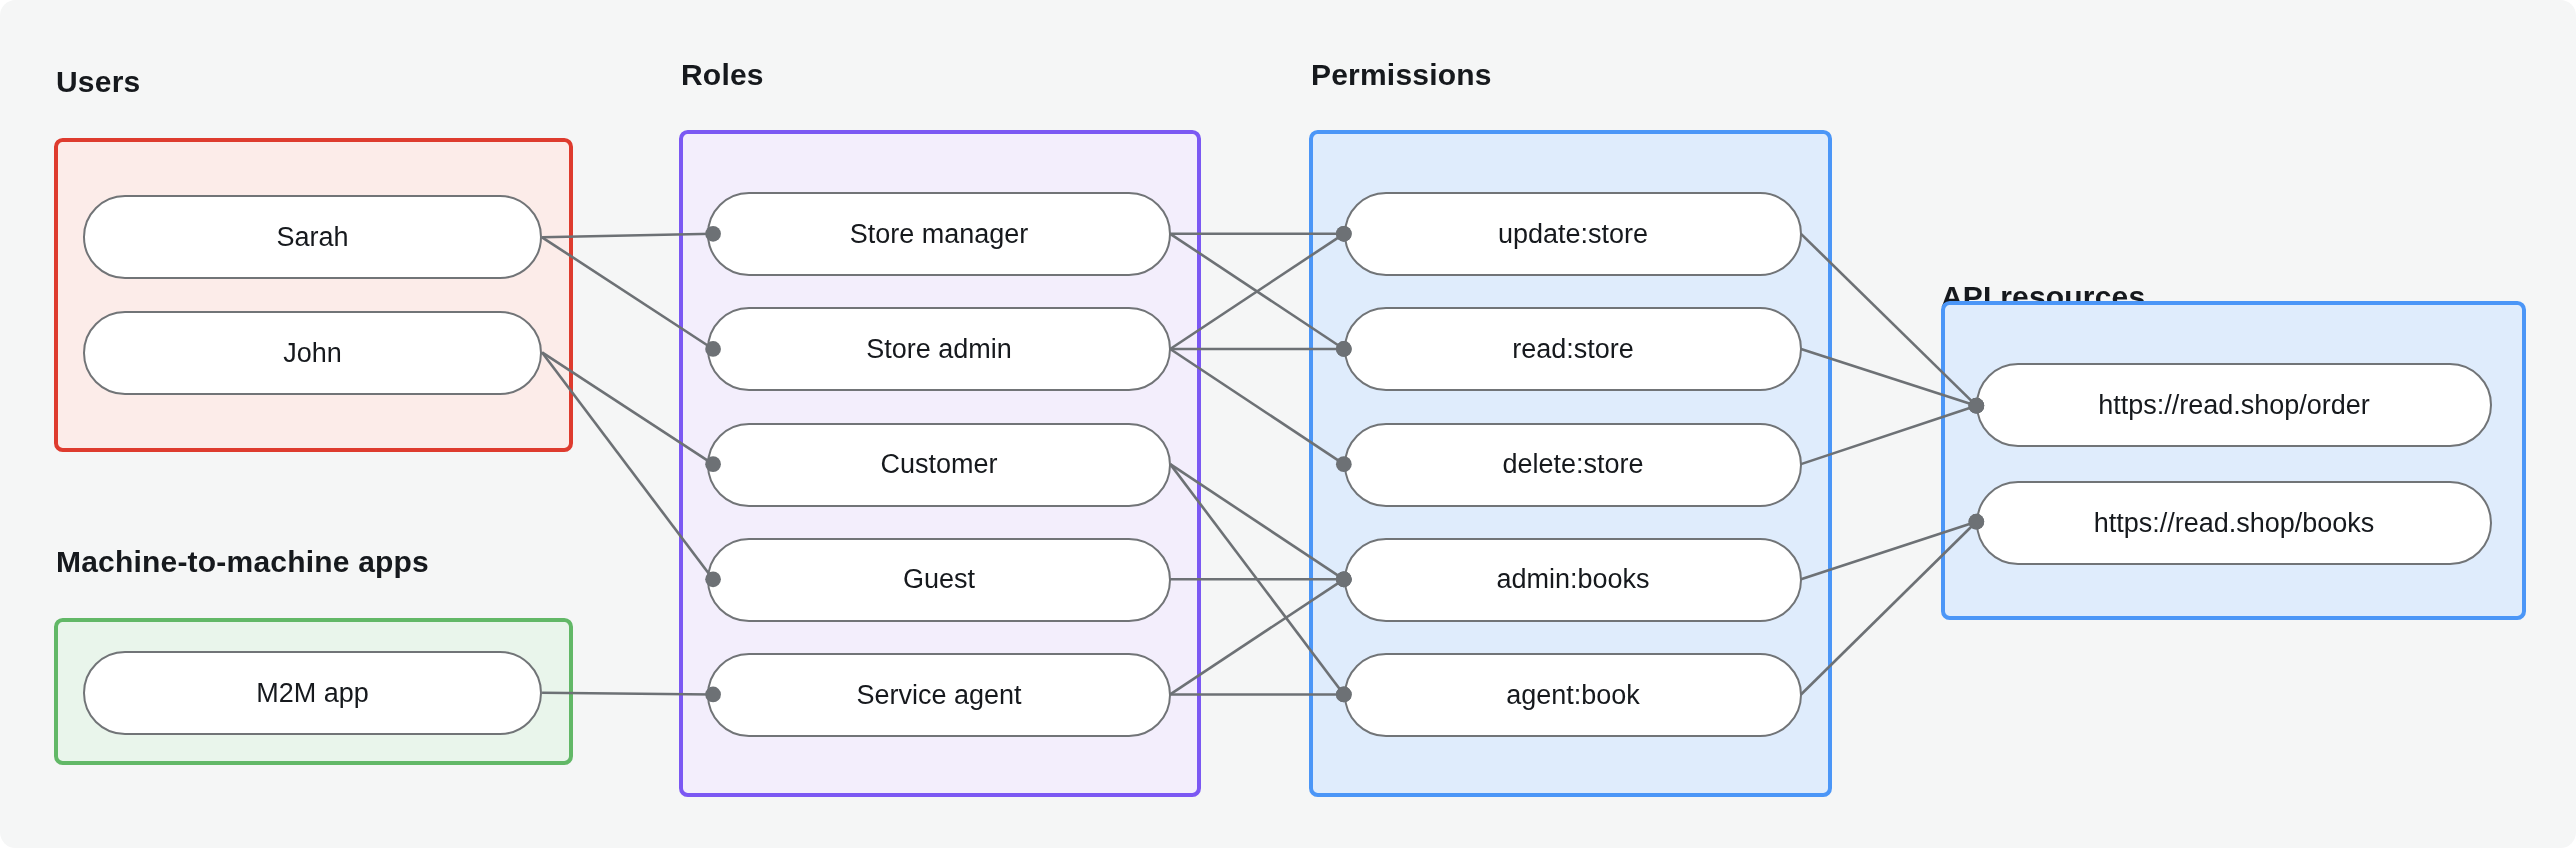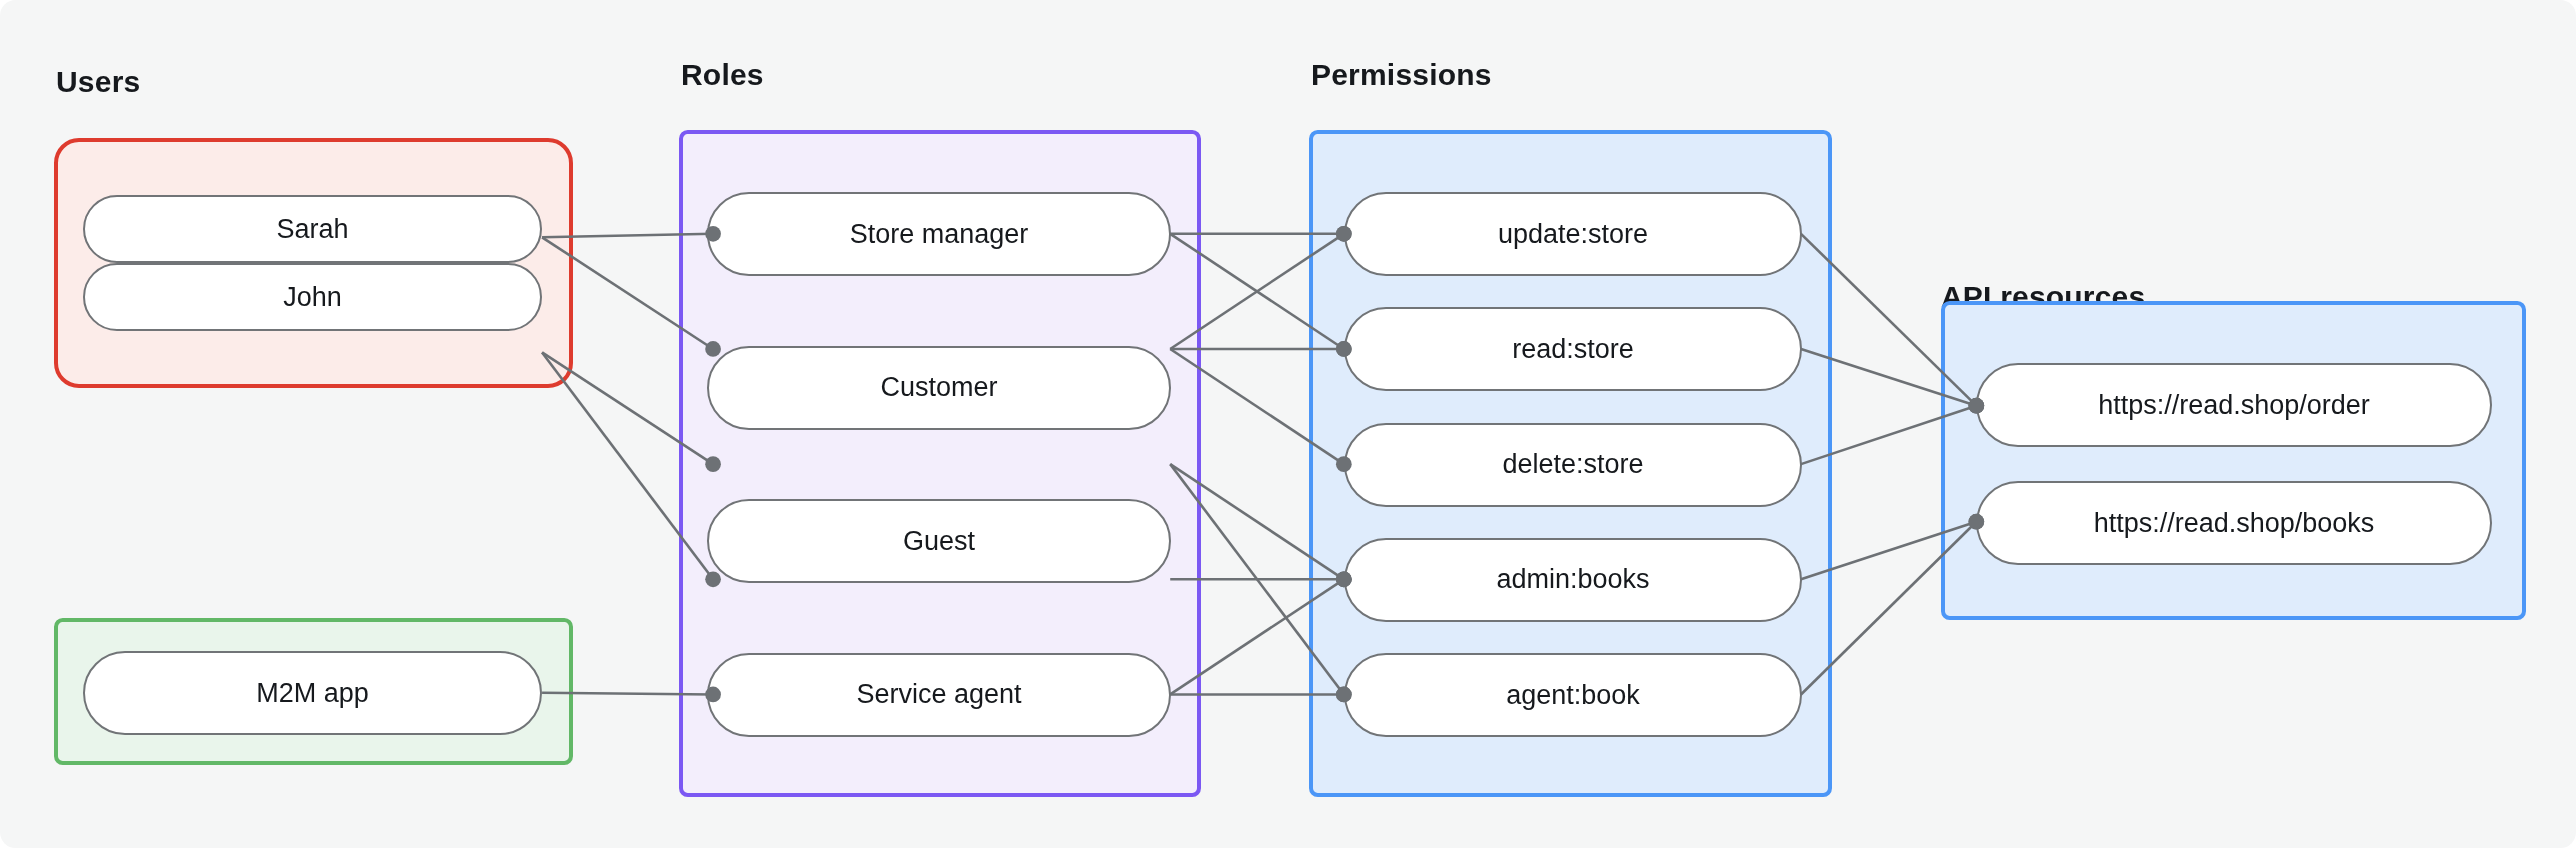--- a/index.html
+++ b/index.html
@@ -24,23 +24,23 @@
   .permissions-label{left:1311px;top:58px;}
   .api-label{left:1941px;top:232px;margin-top:48px;}
 
   .gbox{
     position:absolute;
     box-sizing:border-box;
     border:4.4px solid;
     border-radius:8.7px;
     display:flex;flex-direction:column;justify-content:space-between;
   }
-  .users-box{left:54px;top:138px;width:519px;height:250px;
+  .users-box{left:54px;top:138px;width:519px;height:314px;
     background:var(--users-fill);border-color:var(--users-border);
-    padding:53px 27px 53px 25px;border-radius:25px;}
+    padding:53px 27px 53px 25px;}
   .m2m-box{left:54px;top:618px;width:519px;height:147px;
     background:var(--m2m-fill);border-color:var(--m2m-border);
     padding:29px 27px 26px 25px;justify-content:center;}
   .roles-box{left:679px;top:130px;width:522px;height:667px;
     background:var(--roles-fill);border-color:var(--roles-border);
     padding:58px 26px 56px 24px;}
   .permissions-box{left:1309px;top:130px;width:523px;height:667px;
     background:var(--permissions-fill);border-color:var(--permissions-border);
     padding:58px 26px 56px 31px;}
   .api-box{left:1941px;top:301px;width:585px;height:319px;
@@ -70,30 +70,34 @@
   <div class="glabel users-label">Users</div>
   <div class="gbox users-box">
     <div class="node">
       <span>Sarah</span>
     </div>
     <div class="node">
       <span>John</span>
     </div>
   </div>
 
+  <div class="glabel m2m-label">Machine-to-machine apps</div>
   <div class="gbox m2m-box">
     <div class="node">
       <span>M2M app</span>
     </div>
   </div>
 
   <div class="glabel roles-label">Roles</div>
   <div class="gbox roles-box">
     <div class="node">
       <span>Store manager</span>
+    </div>
+    <div class="node">
+      <span>Store admin</span>
     </div>
     <div class="node">
       <span>Customer</span>
     </div>
     <div class="node">
       <span>Guest</span>
     </div>
     <div class="node">
       <span>Service agent</span>
     </div>

